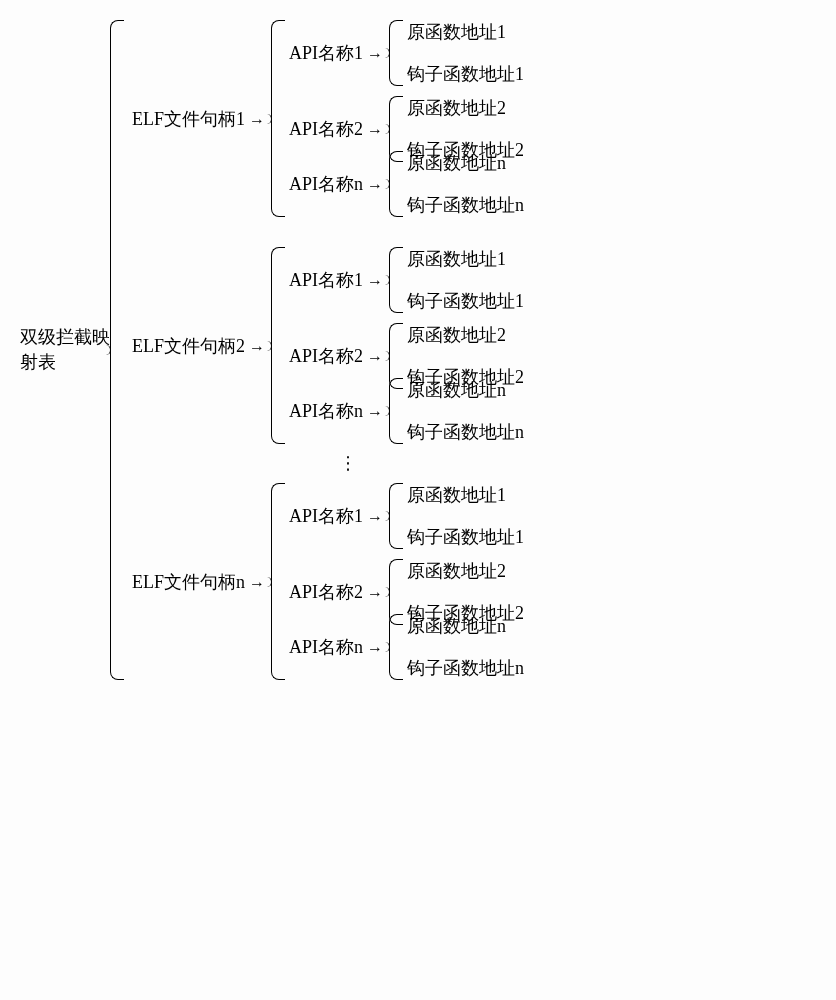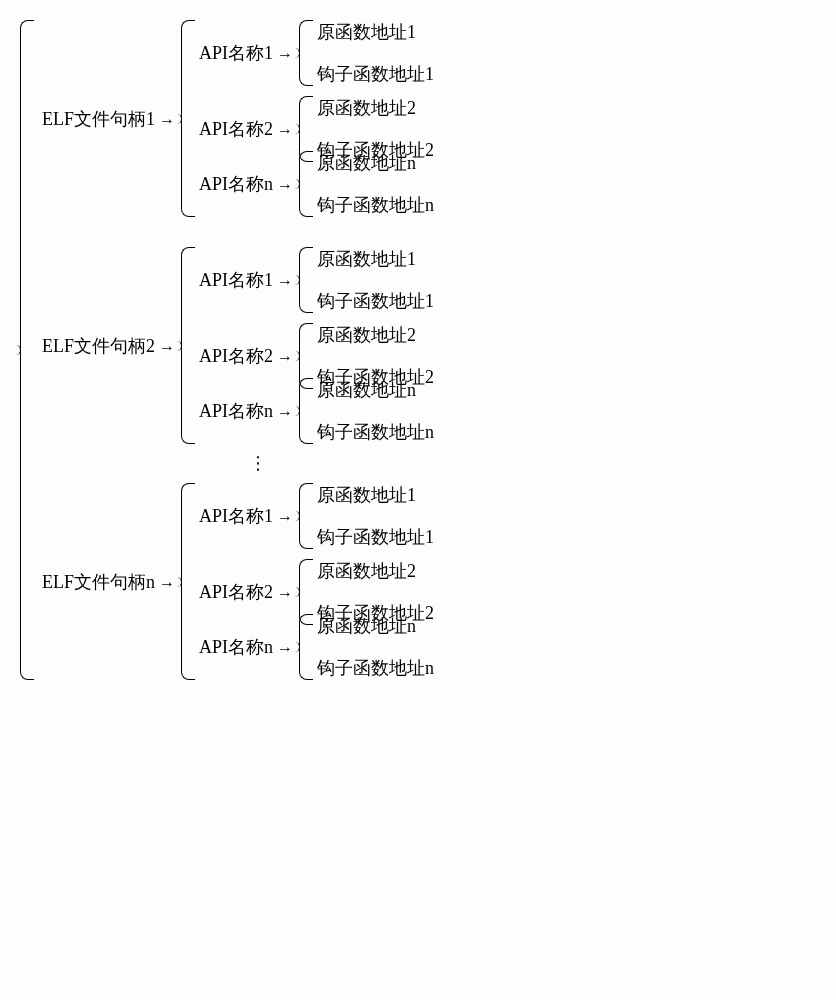--- a/index.html
+++ b/index.html
@@ -101,20 +101,21 @@
   }
   .leaf {
     white-space: nowrap;
   }
 
 </style>
 </head>
 <body>
 
 <div class="diagram">
+  <div class="root-label">双级拦截映射表</div>
   <div class="bracket">
     <div class="top"></div>
       <div class="mid"></div>
       <div class="bottom"></div>
   </div>
   <div class="children">
 
     <div class="child">
       <span class="child-label">ELF文件句柄1</span>
       <span class="arrow">→</span>

